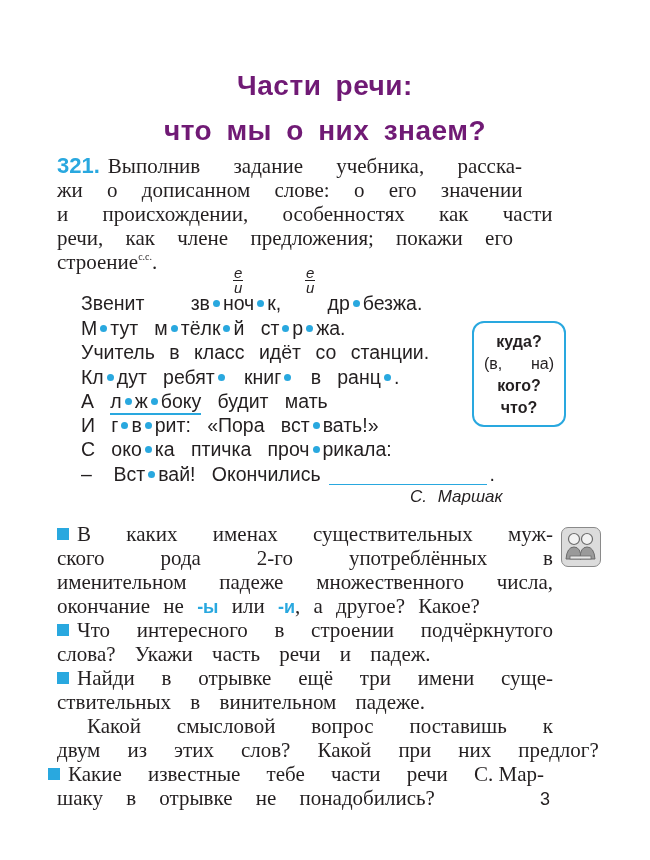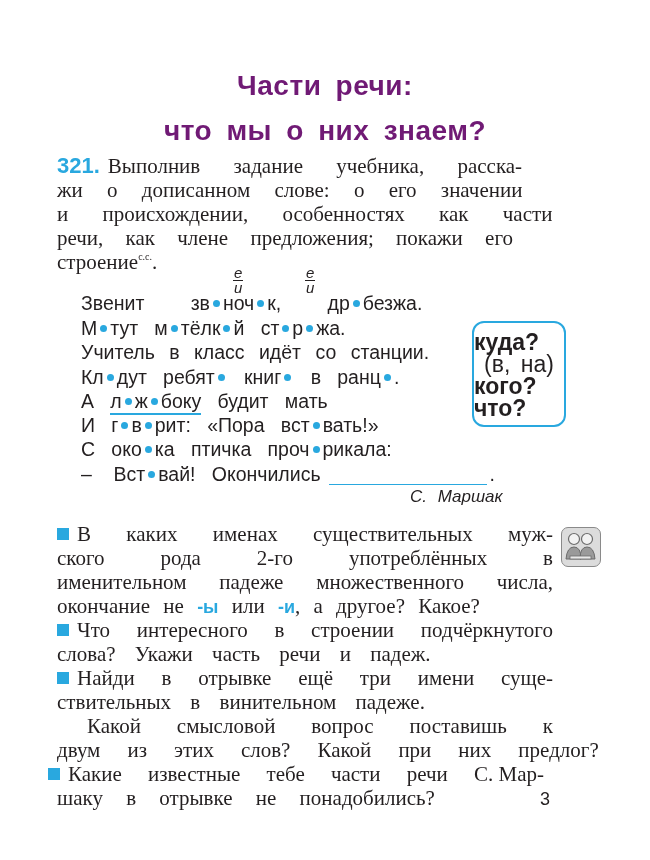--- a/index.html
+++ b/index.html
@@ -36,21 +36,21 @@
       font-size: 15px; text-align: center; line-height: 14px;
     }
     .frac .top { border-bottom: 1.2px solid #231f20; padding: 0 1px; }
 
     .underline { border-bottom: 2px solid #29a8df; padding-bottom: 1px; }
     .blank { display: inline-block; width: 158px; border-bottom: 1.5px solid #29a8df; vertical-align: -4px; margin: 0 3px 0 8px; }
 
     .qbox {
       position: absolute; left: 472px; top: 321px; width: 94px; height: 106px;
       border: 2px solid #29a8df; border-radius: 12px; box-sizing: border-box;
-      font-family: "Liberation Sans", sans-serif; font-size: 23px; text-align: left;
+      font-family: "Liberation Sans", sans-serif; font-size: 16px; text-align: center;
       line-height: 22px; padding-top: 8px;
     }
     .qbox b { font-weight: bold; }
     .qbox .reg { display: flex; justify-content: space-between; padding: 0 10px; }
 
     .author {
       position: absolute; left: 410px; top: 487px; font-family: "Liberation Sans", sans-serif;
       font-style: italic; font-size: 17px; word-spacing: 6px;
     }
 

